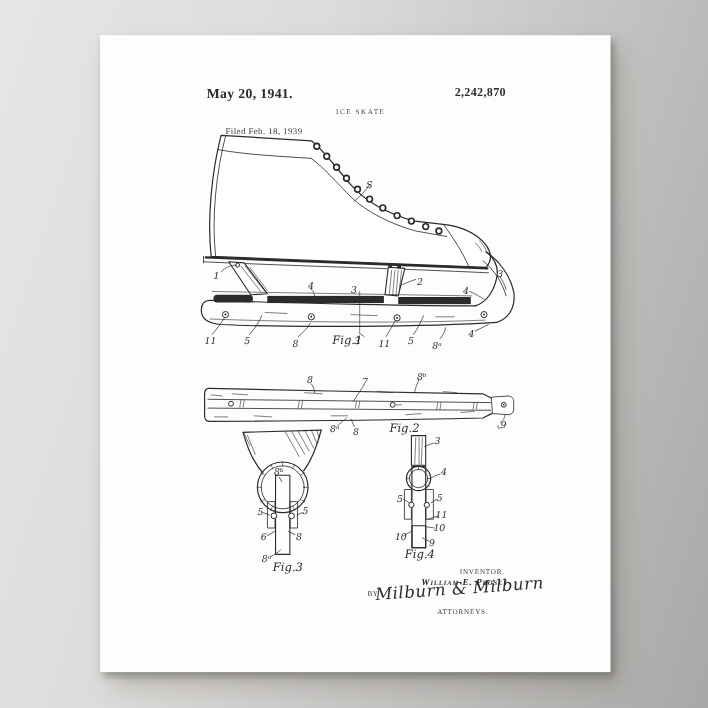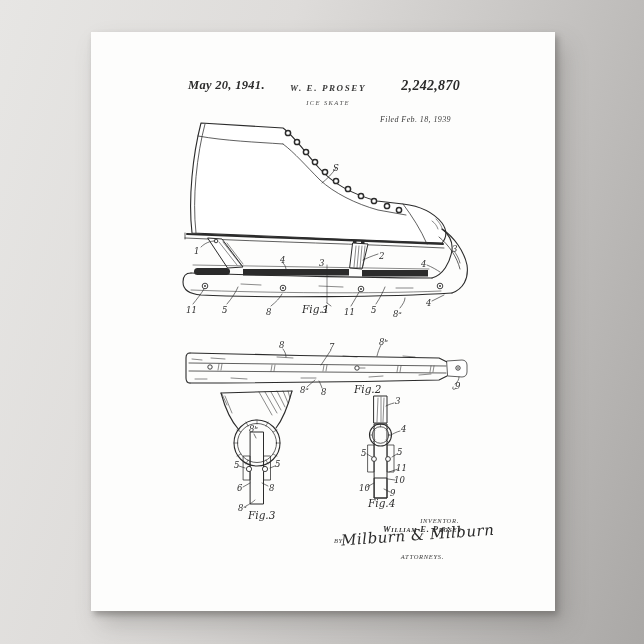--- a/index.html
+++ b/index.html
@@ -10,26 +10,26 @@
   body{
     width:644px;height:644px;position:relative;overflow:hidden;
     background:linear-gradient(108deg,#e7e6e4 0%,#dedcda 35%,#c2c0be 70%,#aaa8a6 100%);
     font-family:"Liberation Serif","DejaVu Serif",serif;
   }
   .poster{
     position:absolute;left:91px;top:32px;width:464px;height:579px;
     background:var(--paper);
     box-shadow:3px 4px 6px rgba(88,86,84,.45), 9px 13px 22px rgba(88,86,84,.28);
   }
-  .abs{position:absolute;font-style:italic;}
+  .abs{position:absolute;}
   .h-date{left:97px;top:46px;font-size:12.5px;font-weight:bold;color:var(--ink);letter-spacing:.3px;}
   .h-name{left:114px;top:51px;width:246px;text-align:center;font-size:9px;color:#3a3a3a;letter-spacing:1.6px;font-weight:bold;}
-  .h-number{right:95px;top:46px;font-size:14px;font-weight:bold;color:var(--ink);letter-spacing:.3px;text-align:center;}
+  .h-number{right:95px;top:46px;font-size:11px;font-weight:bold;color:var(--ink);letter-spacing:.3px;text-align:center;}
   .h-title{left:114px;top:67px;width:246px;text-align:center;font-size:6.5px;color:#4a4a4a;letter-spacing:1.4px;}
-  .h-filed{left:114px;top:83px;width:246px;text-align:right;font-size:8px;color:#3a3a3a;letter-spacing:.4px;}
+  .h-filed{left:114px;top:83px;width:246px;text-align:left;font-size:8px;color:#3a3a3a;letter-spacing:.4px;}
   .drawing{position:absolute;left:0;top:0;width:464px;height:579px;}
   .sig-inventor-label{right:96px;top:485px;font-size:6.5px;letter-spacing:.7px;color:#3a3a3a;}
   .sig-inventor-name{right:93px;top:492px;font-size:8.5px;font-style:italic;font-variant:small-caps;font-weight:bold;letter-spacing:.8px;color:var(--ink);text-align:right;}
   .sig-by{left:243px;top:505px;font-size:6.5px;letter-spacing:.5px;color:#3a3a3a;}
   .sig-script{left:250px;top:495px;width:128px;text-align:center;font-size:15px;font-style:italic;font-family:"DejaVu Serif",serif;color:var(--ink);transform:rotate(-4deg);letter-spacing:.5px;white-space:nowrap;}
   .sig-attorneys{right:111px;top:521px;font-size:6.5px;letter-spacing:.7px;color:#3a3a3a;}
   
   .ln{stroke:var(--ink);stroke-width:1.1;fill:none;stroke-linecap:round;stroke-linejoin:round;}
   .lnw{stroke:var(--ink);stroke-width:1.1;fill:#fff;stroke-linecap:round;stroke-linejoin:round;}
   .thin{stroke-width:.75;}
@@ -42,21 +42,20 @@
   .hpat{stroke:var(--ink);stroke-width:.8;}
   .ref-num{font:italic 8.5px "DejaVu Serif",serif;fill:var(--ink);}
   .fig-caption{font:italic 10.5px "DejaVu Serif",serif;fill:var(--ink);}
 </style>
 </head>
 <body>
 
 <div class="poster">
 
   <div class="abs h-date">May 20, 1941.</div>
-  <div class="abs h-name">W. E. PROSEY</div>
   <div class="abs h-number">2,242,870</div>
   <div class="abs h-title">ICE SKATE</div>
   <div class="abs h-filed">Filed Feb. 18, 1939</div>
 
   <svg class="drawing" viewBox="0 0 464 579" aria-hidden="true">
     <defs>
       <pattern id="h45" width="4" height="4" patternUnits="userSpaceOnUse" patternTransform="rotate(45)">
         <line class="hpat" x1="0" y1="0" x2="0" y2="4"></line>
       </pattern>
       <pattern id="h135" width="4" height="4" patternUnits="userSpaceOnUse" patternTransform="rotate(135)">

